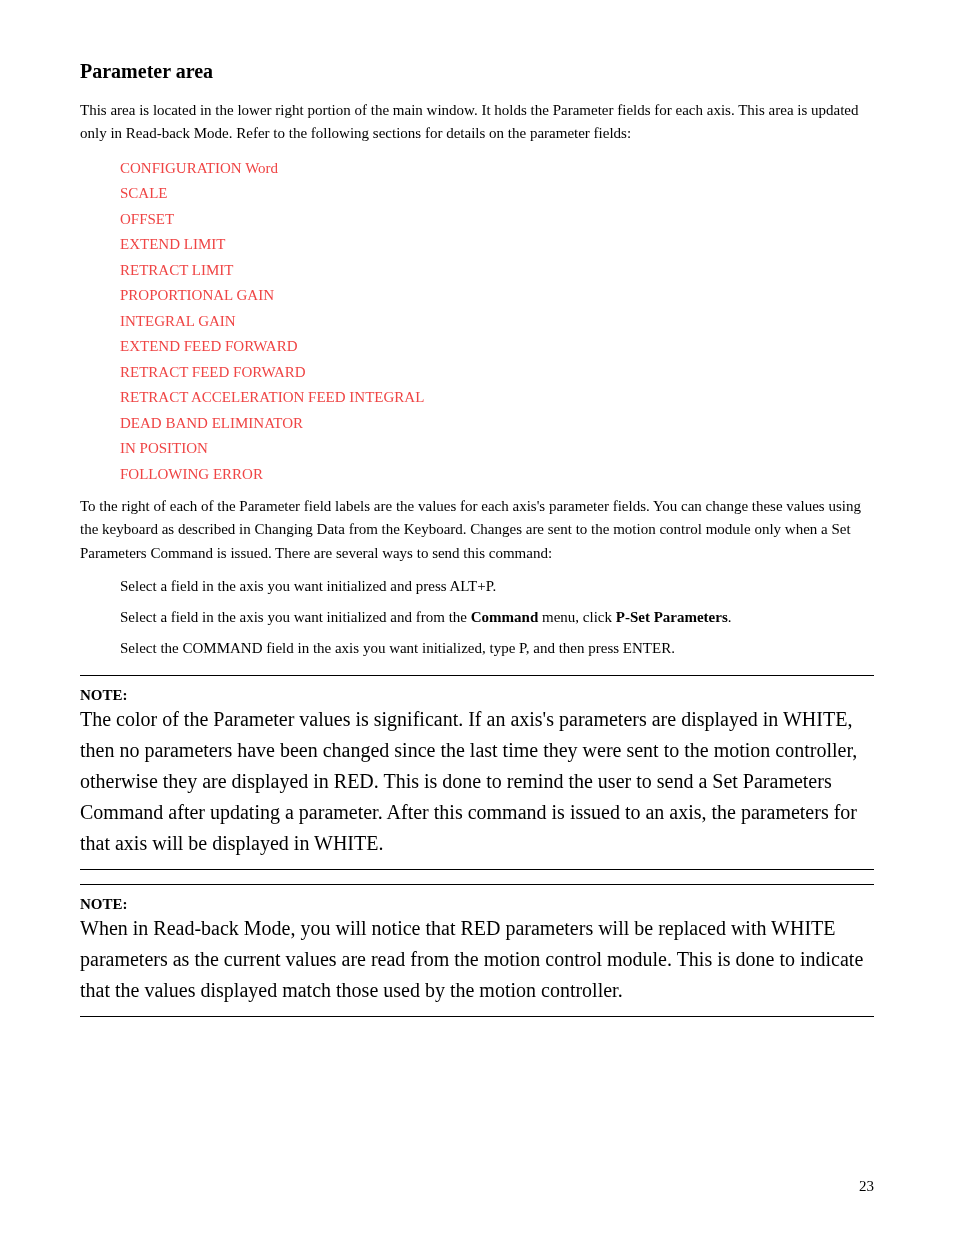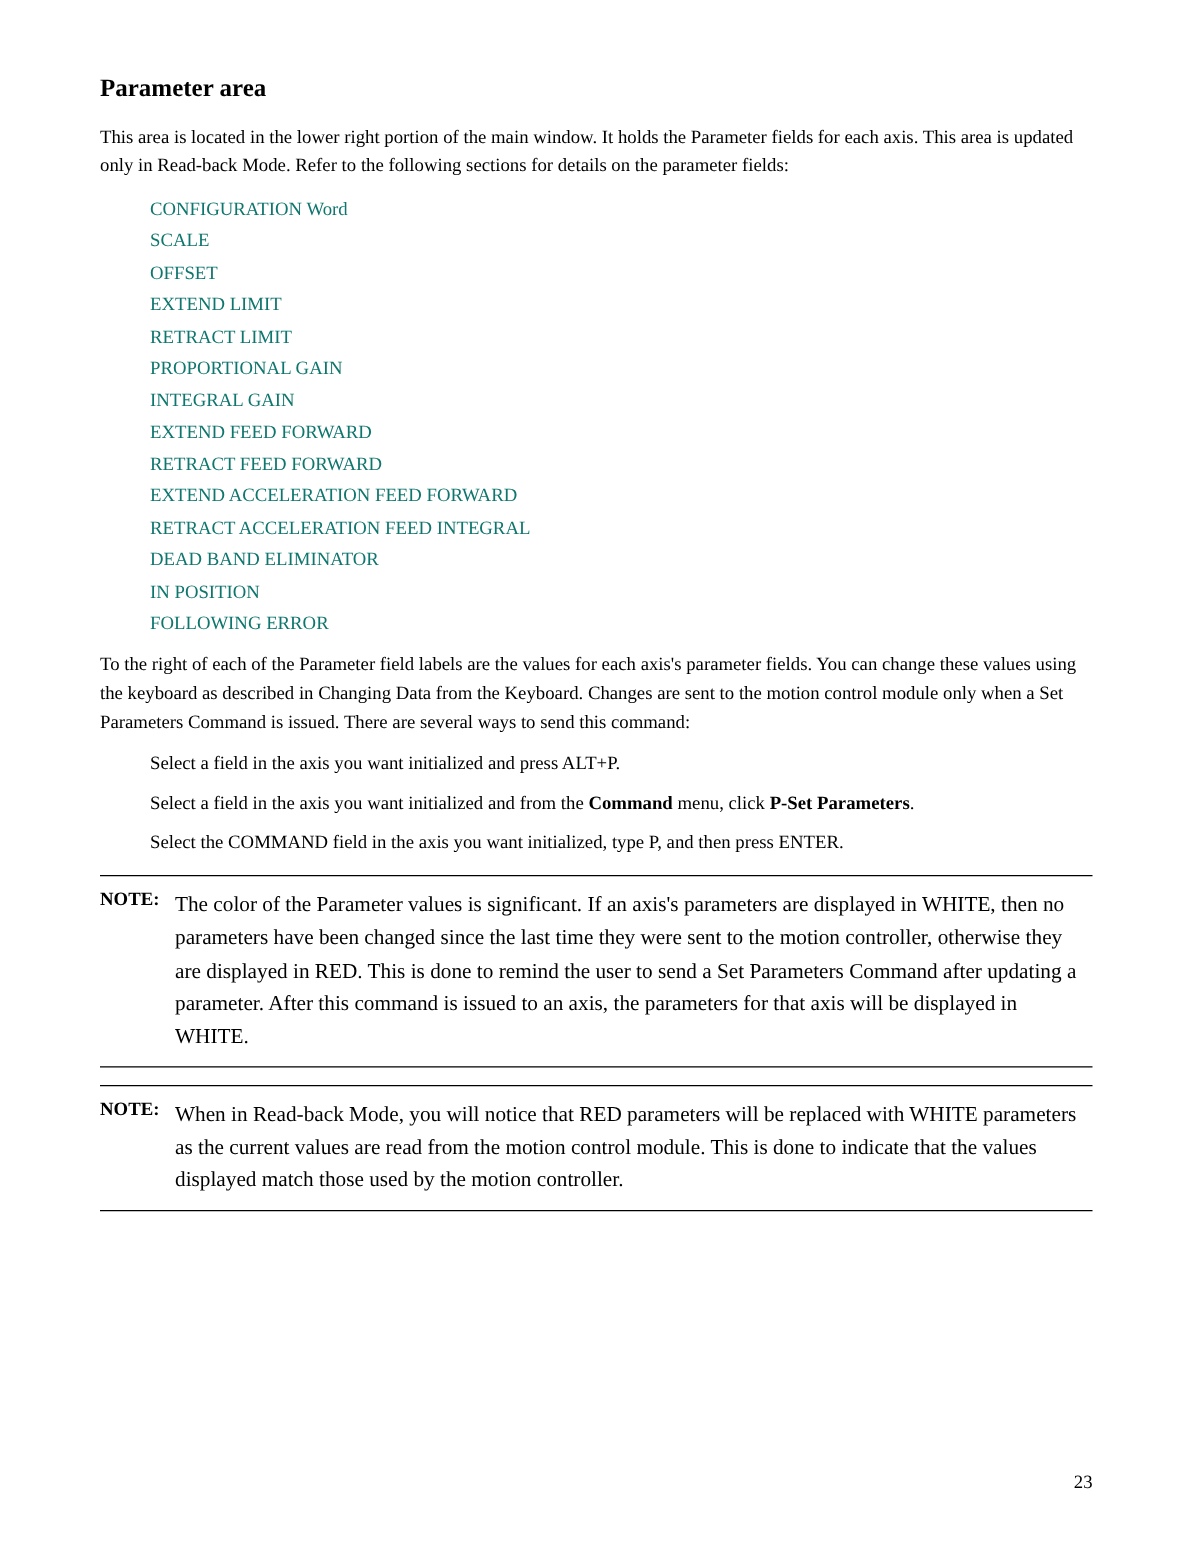--- a/index.html
+++ b/index.html
@@ -21,52 +21,53 @@
     }
     p {
       margin-bottom: 10px;
       line-height: 1.55;
     }
     .green-link {
       color: #000000;
       text-decoration: none;
     }
     .green-item {
-      color: #0f766e;
+      color: #ef4444;
       display: block;
       margin-left: 40px;
       line-height: 1.7;
       font-size: 15px;
     }
     .indent-block {
       margin-left: 40px;
       margin-bottom: 8px;
       line-height: 1.55;
     }
     .note-block {
       border-top: 1.5px solid #000;
       border-bottom: 1.5px solid #000;
       padding: 10px 0 10px 0;
       margin: 14px 0 14px 0;
       display: flex;
       align-items: flex-start;
       gap: 0;
+      flex-direction: column;
     }
     .note-label {
       font-weight: bold;
       font-size: 15px;
       min-width: 60px;
       padding-right: 6px;
       white-space: nowrap;
       padding-top: 1px;
     }
     .note-text {
       flex: 1;
       line-height: 1.55;
-      font-size: 17px;
+      font-size: 20px;
     }
     .page-number {
       position: absolute;
       bottom: 40px;
       right: 80px;
       font-size: 15px;
     }
     .bold { font-weight: bold; }
   </style>
 </head>
@@ -81,21 +82,20 @@
 <div>
   <a class="green-item">CONFIGURATION Word</a>
   <a class="green-item">SCALE</a>
   <a class="green-item">OFFSET</a>
   <a class="green-item">EXTEND LIMIT</a>
   <a class="green-item">RETRACT LIMIT</a>
   <a class="green-item">PROPORTIONAL GAIN</a>
   <a class="green-item">INTEGRAL GAIN</a>
   <a class="green-item">EXTEND FEED FORWARD</a>
   <a class="green-item">RETRACT FEED FORWARD</a>
-  <a class="green-item">EXTEND ACCELERATION FEED FORWARD</a>
   <a class="green-item">RETRACT ACCELERATION FEED INTEGRAL</a>
   <a class="green-item">DEAD BAND ELIMINATOR</a>
   <a class="green-item">IN POSITION</a>
   <a class="green-item">FOLLOWING ERROR</a>
 </div>
 
 <p style="margin-top:8px;">
   <span>To the right of each of the Parameter field labels are the values for each axis's parameter fields.  You can change these values using the keyboard as described in </span><a class="green-link">Changing Data from the Keyboard</a><span>.  Changes are sent to the motion control module only when a </span><a class="green-link">Set Parameters Command</a><span> is issued.  There are several ways to send this command:</span>
 </p>
 

